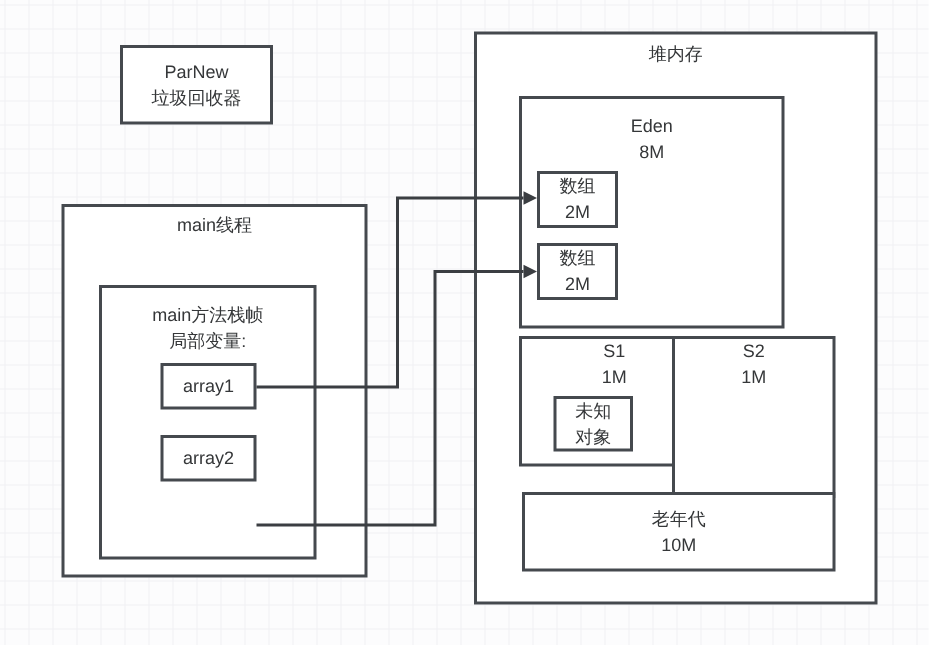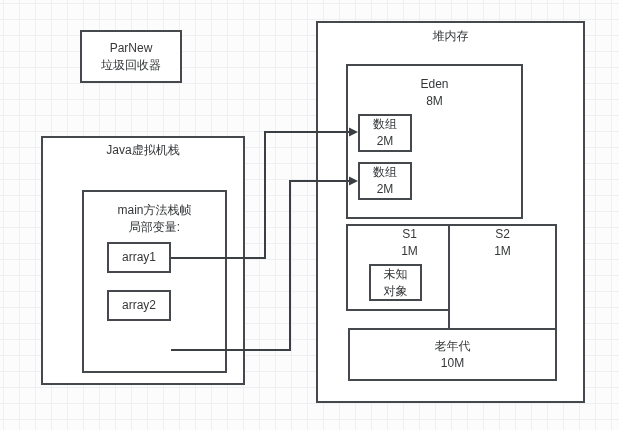--- a/index.html
+++ b/index.html
@@ -58,25 +58,25 @@
 
   <div class="shape v-center" style="left:80px;top:30px;width:102px;height:53px;align-items:center;">
     <div class="lbl">
       <span>ParNew</span>
       <span>垃圾回收器</span>
     </div>
   </div>
 
   <div class="shape top-title" style="left:41px;top:136px;width:204px;height:249px;padding-top:4px;">
     <div class="lbl">
-      <span>Java虚拟机栈</span>
+      <span>main线程</span>
     </div>
   </div>
 
-  <div class="shape top-title" style="left:66px;top:190px;width:145px;height:183px;padding-top:10px;margin-left:16px;">
+  <div class="shape top-title" style="left:66px;top:190px;width:145px;height:183px;padding-top:10px;">
     <div class="lbl">
       <span>main方法栈帧</span>
       <span>局部变量:</span>
     </div>
   </div>
 
   <div class="shape v-center" style="left:107px;top:242px;width:64px;height:31px;">
     <div class="lbl">
         <span>array1</span>
       </div>

